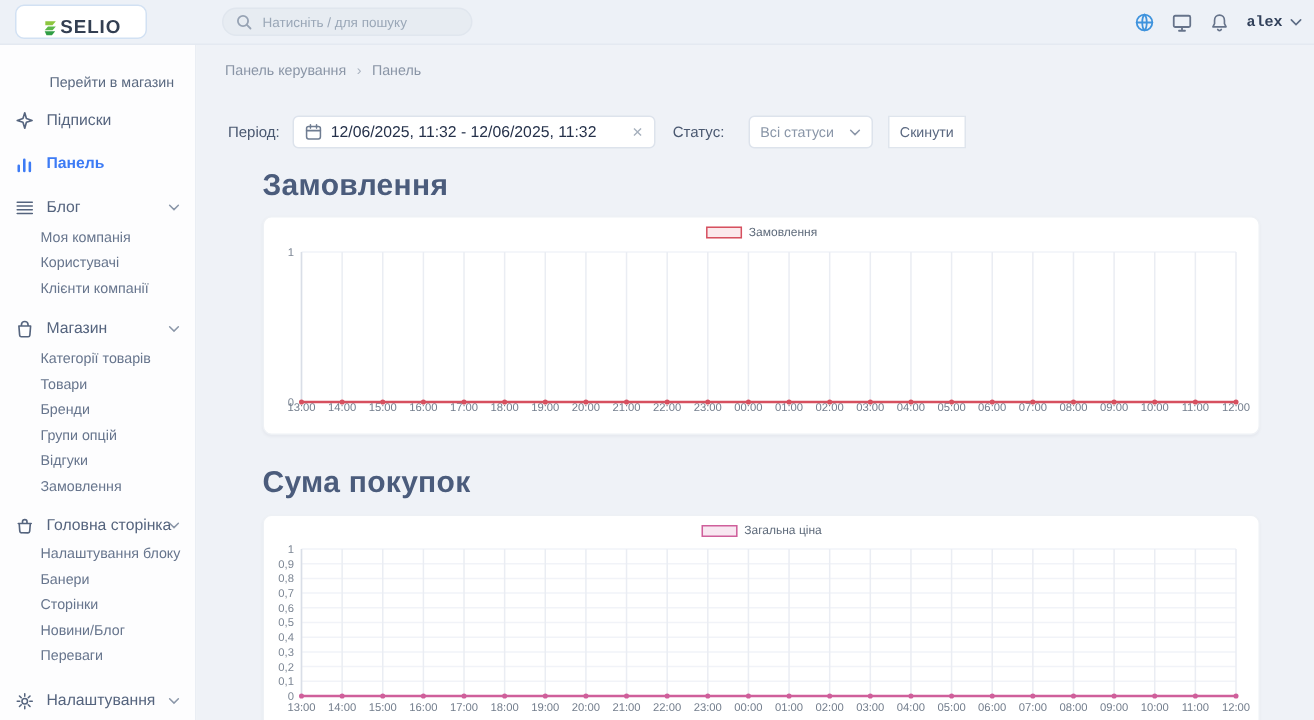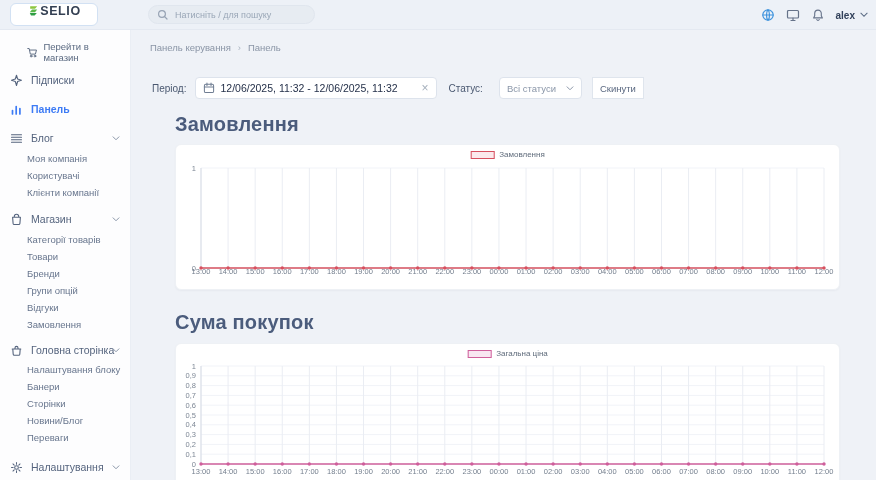--- a/index.html
+++ b/index.html
@@ -7,38 +7,38 @@
   #frame {
     position:relative; width:876px; height:480px; overflow:hidden;
     background:#eff2f7; font-family:"Liberation Sans", sans-serif;
     -webkit-font-smoothing:antialiased;
   }
   
   #header { position:absolute; left:0; top:0; width:876px; height:30px;
     background:#edf1f7; border-bottom:1px solid #e4e9f1; z-index:5; }
   #logo-box { position:absolute; left:10px; top:3px; width:88px; height:23px;
     background:#fff; border:1px solid #d2e1f3; border-radius:6px;
-    display:flex; align-items:flex-start; justify-content:center; cursor:pointer; }
+    display:flex; align-items:flex-end; justify-content:center; cursor:pointer; }
   #logo-text { font-size:12.5px; font-weight:bold; color:#333f52; letter-spacing:.6px; }
   #search-pill { position:absolute; left:148px; top:5px; width:167px; height:19px;
     background:#e7ecf2; border:1px solid #e0e6ee; border-radius:10px;
     display:flex; align-items:center; padding:0 8px; gap:6px; }
   #search-pill input { flex:1; border:none; background:transparent; outline:none;
     font-family:"Liberation Sans", sans-serif; font-size:9px; color:#44536a; }
   #search-pill input::placeholder { color:#9aa7b7; }
   #header-right { position:absolute; right:8px; top:0; height:30px;
     display:flex; align-items:center; gap:11px; }
   .hicon { display:flex; align-items:center; cursor:pointer; }
   #user-menu { display:flex; align-items:center; gap:5px; cursor:pointer;
-    font-size:10px; font-weight:bold; color:#31405a; }
+    font-size:10px; font-weight:bold; color:#31405a;font-family:Liberation Mono, monospace; }
   
   #sidebar { position:absolute; left:0; top:30px; width:131px; height:450px;
     background:#fdfdfe; border-right:1px solid #eaeef4; overflow:hidden; }
   #store-link { margin:14px 8px 0 27px; display:flex; align-items:center; gap:6px;
-    font-size:9.5px; color:#5a6980; cursor:pointer; height:16px; }
+    font-size:9.5px; color:#5a6980; cursor:pointer; height:16px;flex-direction:column; }
   .nav-item { position:relative; display:flex; align-items:center; gap:8px;
     padding-left:10px; height:16px; font-size:10.5px; color:#55647e; cursor:pointer; }
   .nav-item .chev { position:absolute; right:10px; display:flex; }
   .nav-item.active { color:#3d7bf5; font-weight:bold; }
   .subitems { }
   .subitem { padding-left:27px; height:17px; line-height:17px; font-size:9.5px;
     color:#67758d; cursor:pointer; white-space:nowrap; }
   .mt12{margin-top:12px}.mt13{margin-top:13px}.mt10{margin-top:10px}
   .mt9{margin-top:9px}.mt4{margin-top:4px}.mt3{margin-top:3px}
   

